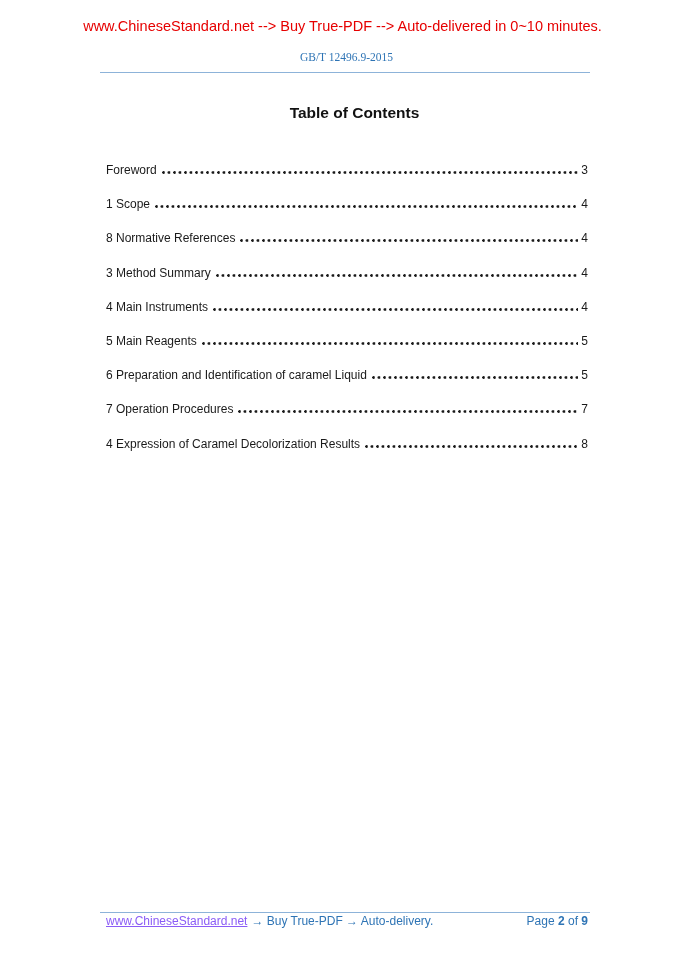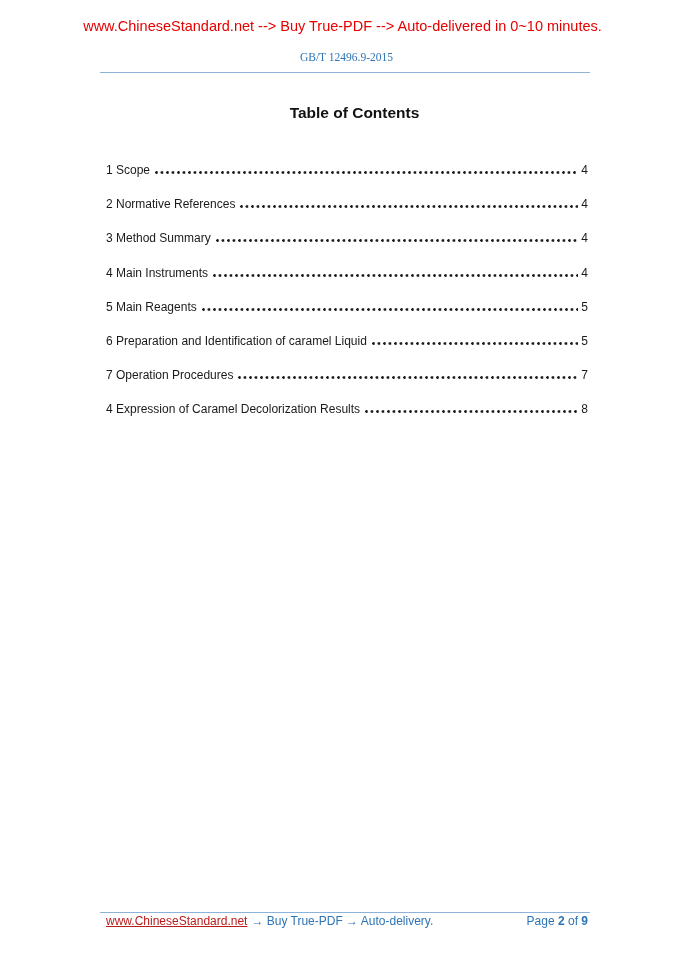--- a/index.html
+++ b/index.html
@@ -94,21 +94,21 @@
     width: 482px;
     display: flex;
     justify-content: space-between;
     align-items: baseline;
     color: #2e74b5;
     font-size: 12px;
     line-height: 16px;
     white-space: nowrap;
   }
   .footer-left a {
-    color: #b91c1c;
+    color: #8b5cf6;
     text-decoration: underline;
     cursor: pointer;
   }
   .footer-pageinfo .num {
     font-weight: bold;
   }
   .sp { display: inline-block; width: 4px; }
 </style>
 </head>
 <body>
@@ -118,26 +118,31 @@
   <div class="promo">www.ChineseStandard.net --&gt; Buy True-PDF --&gt; Auto-delivered in 0~10 minutes.</div>
 
   <div class="doc-number">GB/T 12496.9-2015</div>
 
   <div class="rule rule-top"></div>
 
   <div class="page-title">Table of Contents</div>
 
   <div class="toc">
       <div class="toc-row">
+      <span class="toc-label">Foreword</span>
+      <span class="toc-leader"></span>
+      <span class="toc-page">3</span>
+    </div>
+      <div class="toc-row">
       <span class="toc-label">1 Scope</span>
       <span class="toc-leader"></span>
       <span class="toc-page">4</span>
     </div>
       <div class="toc-row">
-      <span class="toc-label">2 Normative References</span>
+      <span class="toc-label">8 Normative References</span>
       <span class="toc-leader"></span>
       <span class="toc-page">4</span>
     </div>
       <div class="toc-row">
       <span class="toc-label">3 Method Summary</span>
       <span class="toc-leader"></span>
       <span class="toc-page">4</span>
     </div>
       <div class="toc-row">
       <span class="toc-label">4 Main Instruments</span>

